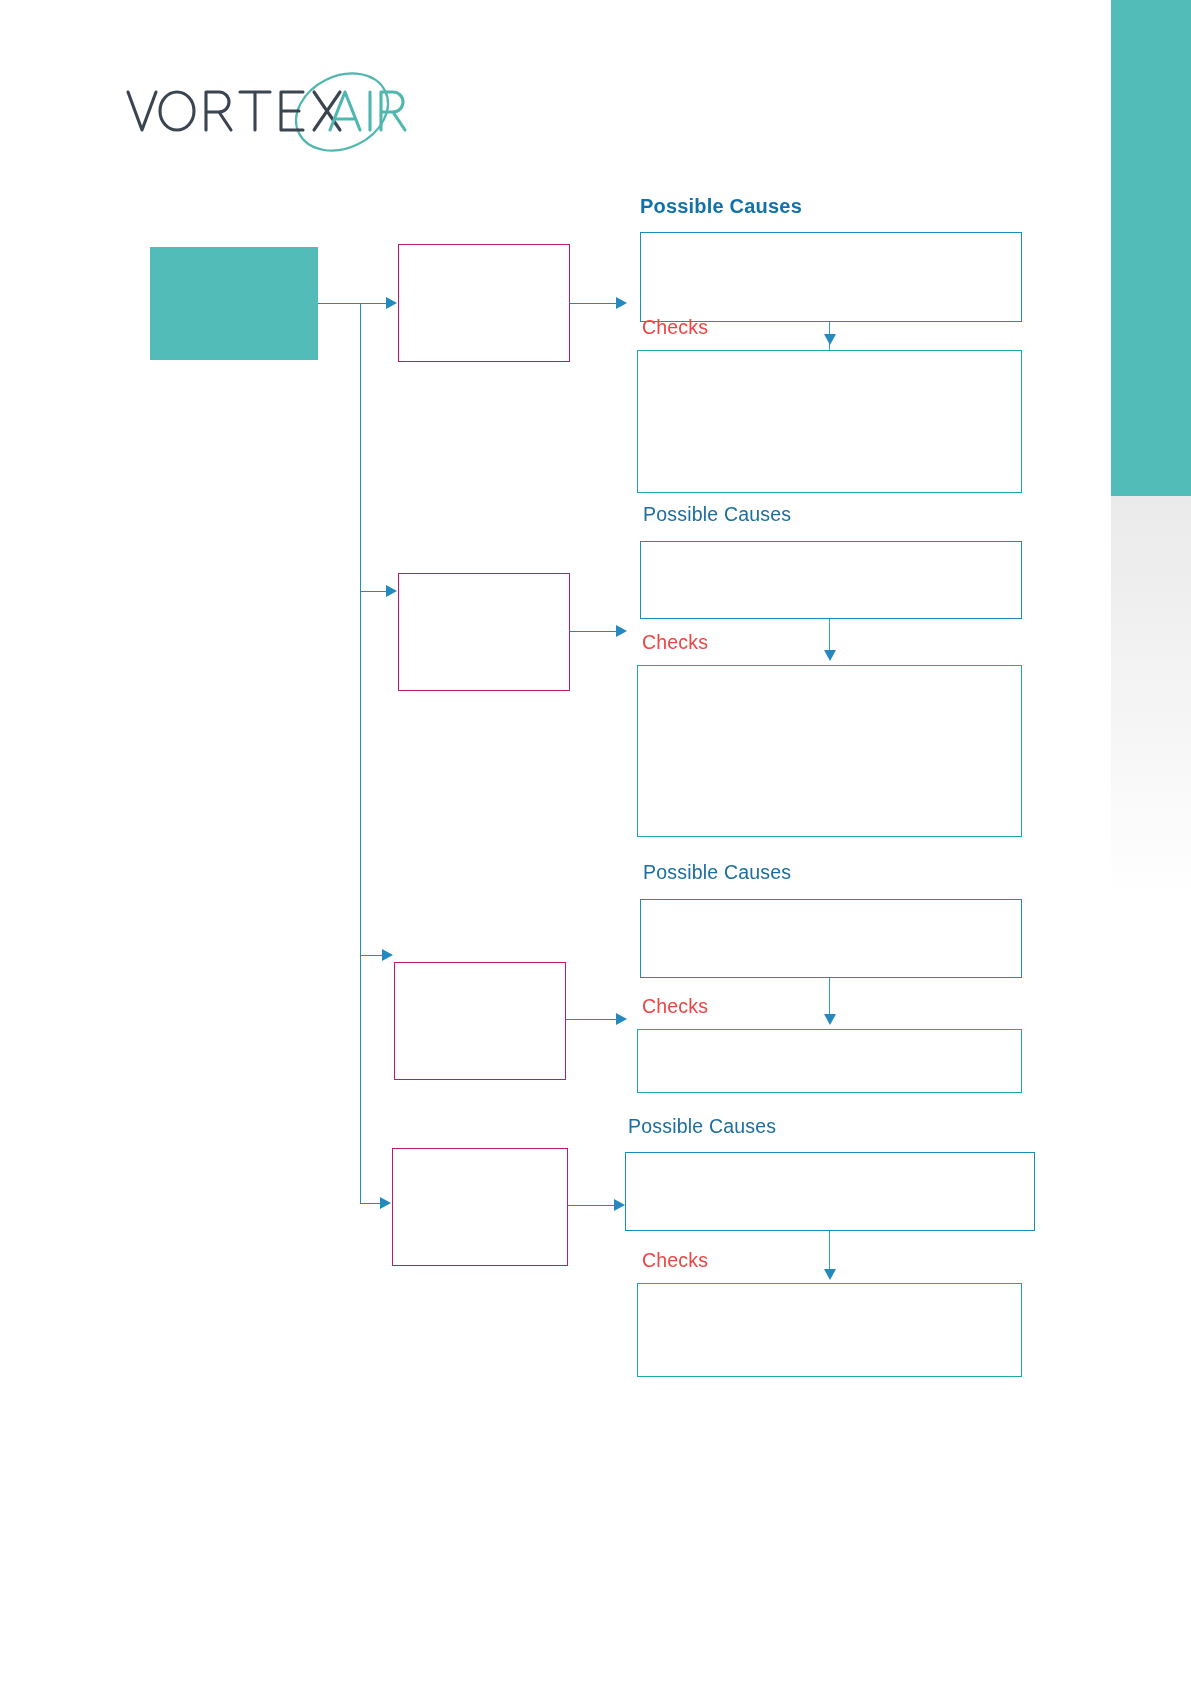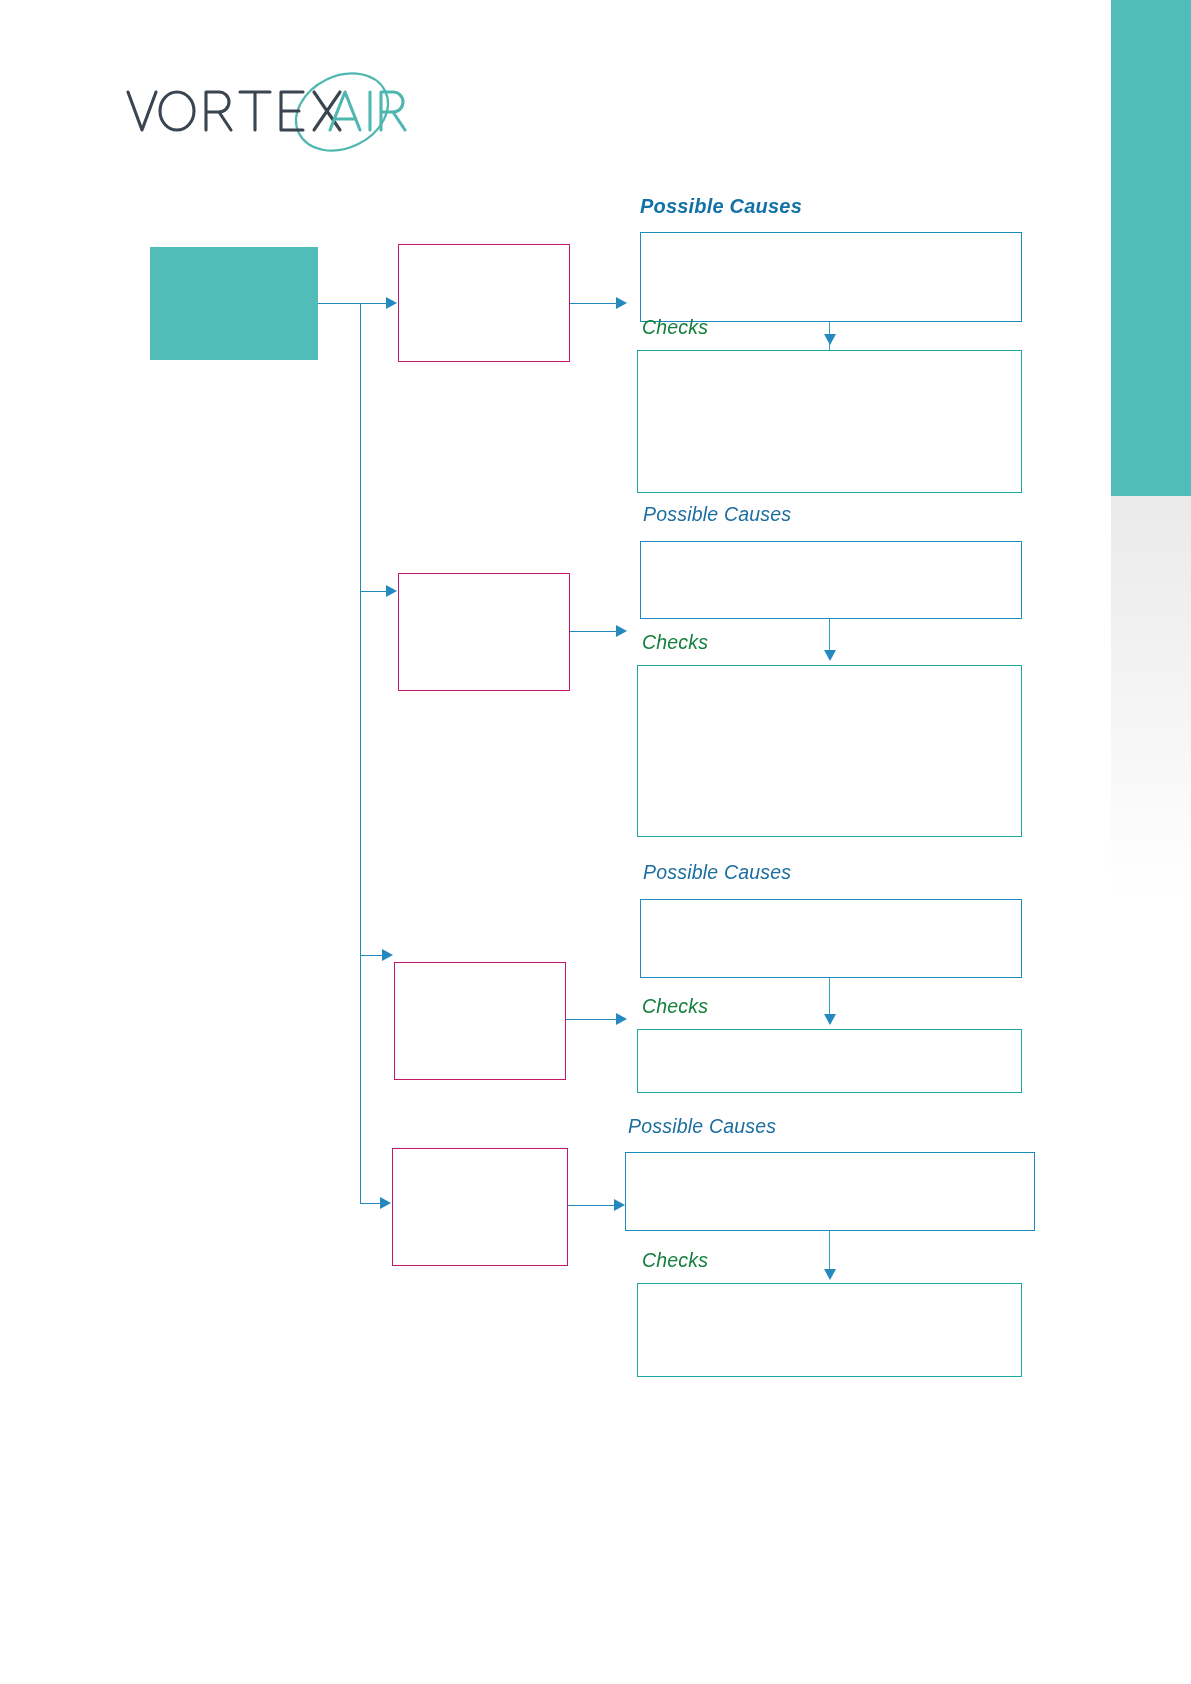--- a/index.html
+++ b/index.html
@@ -10,21 +10,20 @@
   body {
     font-family: "Liberation Sans", sans-serif;
     -webkit-font-smoothing: antialiased;
   }
   #page {
     position: relative;
     width: 1191px;
     height: 1684px;
     background: #ffffff;
     overflow: hidden;
-    font-style: italic;
   }
 
   
   .rail-teal {
     position: absolute;
     left: 1111px;
     top: 0;
     width: 80px;
     height: 496px;
     background: #52bdb8;
@@ -79,21 +78,21 @@
     font-weight: 400;
     letter-spacing: 0.2px;
   }
   .label-cause-bold {
     color: #1272a8;
     font-size: 20px;
     font-weight: 700;
     letter-spacing: 0.2px;
   }
   .label-check {
-    color: #15803d;
+    color: #ef4444;
     font-size: 19.5px;
     font-weight: 400;
     letter-spacing: 0.2px;
   }
 
   
   .conn {
     position: absolute;
     background: #2389be;
   }

